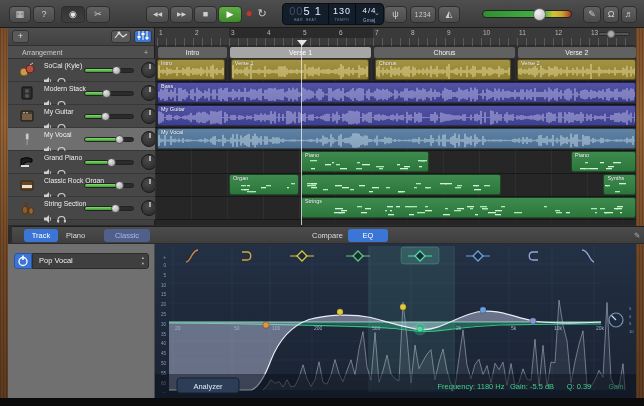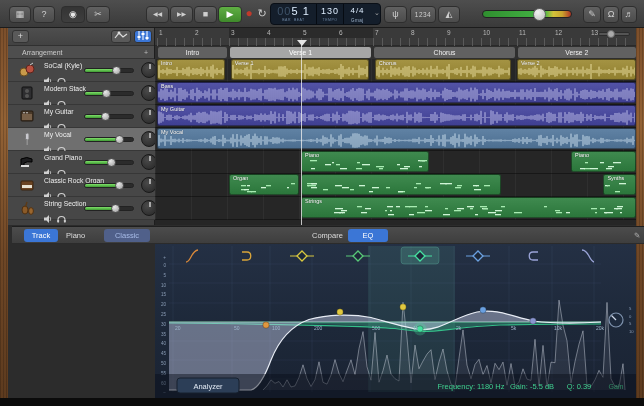--- a/index.html
+++ b/index.html
@@ -4,21 +4,21 @@
 <style>
   html,body{margin:0;padding:0;background:#000;}
   *{box-sizing:border-box;font-family:"Liberation Sans",sans-serif;}
   #win{position:relative;width:644px;height:406px;background:#2c2c2c;overflow:hidden;}
   .abs{position:absolute;}
   
   #toolbar{left:0;top:0;width:644px;height:28px;background:linear-gradient(#4e4e4e,#3a3a3a);border-bottom:1px solid #1c1c1c;}
   .tbtn{position:absolute;top:6px;height:17px;border-radius:4px;background:linear-gradient(#616161,#4b4b4b);border:1px solid #2e2e2e;color:#cfcfcf;font-size:9px;text-align:center;line-height:15px;cursor:default;}
   .tbtn.active{background:linear-gradient(#343434,#3e3e3e);color:#e8e8e8;}
   .tbtn.play{background:linear-gradient(#5fae43,#3f8a2b);color:#fff;}
-  #lcd{position:absolute;left:270px;top:3px;width:111px;height:22px;background:#141e2b;border-radius:4px;border:1px solid #0a0f16;display:flex;color:#dfeeff;}
+  #lcd{position:absolute;left:282px;top:3px;width:102px;height:22px;background:#141e2b;border-radius:4px;border:1px solid #0a0f16;display:flex;color:#dfeeff;}
   .lcd-sec{position:relative;height:100%;border-right:1px solid #060b12;text-align:center;}
   .lcd-big{font-size:11px;line-height:14px;letter-spacing:1px;}
   .lcd-dim{color:#3e5268;}
   .lcd-lab{font-size:3.5px;color:#6c84a0;letter-spacing:.5px;}
   #master-slider{position:absolute;left:482px;top:10px;width:90px;height:8px;border-radius:4px;background:linear-gradient(90deg,#2f8f2f 0%,#45b545 70%,#d3c23a 80%,#c9a52e 90%,#b03326 100%);border:1px solid #222;}
   #master-thumb{position:absolute;left:50px;top:-3px;width:13px;height:13px;border-radius:50%;background:radial-gradient(circle at 35% 30%,#f2f2f2,#b9b9b9);border:1px solid #666;}
   
   .wood{top:28px;width:8px;height:378px;background:linear-gradient(180deg,#7c4f2b,#936235 25%,#6f4726 60%,#5c3a1e);}
   .wood:after{content:"";display:block;width:100%;height:100%;background:repeating-linear-gradient(90deg,rgba(0,0,0,.18) 0 1px,transparent 1px 3px);}
   
@@ -519,20 +519,33 @@
 
   <div id="bhead" class="abs">
     <div class="pill blue" style="left:12px;width:34px">Track</div>
     <div class="btxt" style="left:54px">Piano</div>
     <div class="pill" style="left:92px;width:46px;background:#50608a;color:#a8bce8">Classic</div>
     <div class="btxt" style="left:300px">Compare</div>
     <div class="pill blue" style="left:336px;width:40px">EQ</div>
     <div class="btxt" style="left:622px;color:#bbb">✎</div>
   </div>
 
+  <div id="leftpane" class="abs">
+    <div id="preset">
+      <div id="pwr">
+        <svg width="16" height="14" viewBox="0 0 16 14">
+            <circle cx="8" cy="7.5" r="4" fill="none" stroke="#fff" stroke-width="1.3"></circle>
+            <line x1="8" y1="1.5" x2="8" y2="6" stroke="#fff" stroke-width="1.5"></line>
+          </svg>
+      </div>
+      <div id="pname"><span>Pop Vocal</span>
+        <div id="parrows">▴<br>▾</div>
+      </div>
+    </div>
+  </div>
 
   <div id="eqwrap" class="abs"><svg width="481" height="154" viewBox="0 0 481 154">
         <line x1="18" y1="2" x2="18" y2="148" stroke="rgba(160,190,230,0.07)"></line>
         <line x1="77" y1="2" x2="77" y2="148" stroke="rgba(160,190,230,0.07)"></line>
         <line x1="115" y1="2" x2="115" y2="148" stroke="rgba(160,190,230,0.07)"></line>
         <line x1="157" y1="2" x2="157" y2="148" stroke="rgba(160,190,230,0.07)"></line>
         <line x1="215" y1="2" x2="215" y2="148" stroke="rgba(160,190,230,0.07)"></line>
         <line x1="256" y1="2" x2="256" y2="148" stroke="rgba(160,190,230,0.07)"></line>
         <line x1="299" y1="2" x2="299" y2="148" stroke="rgba(160,190,230,0.07)"></line>
         <line x1="354" y1="2" x2="354" y2="148" stroke="rgba(160,190,230,0.07)"></line>

